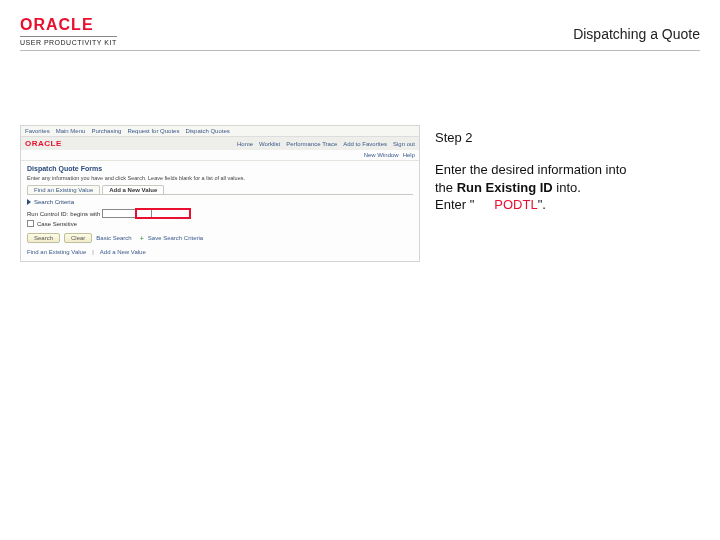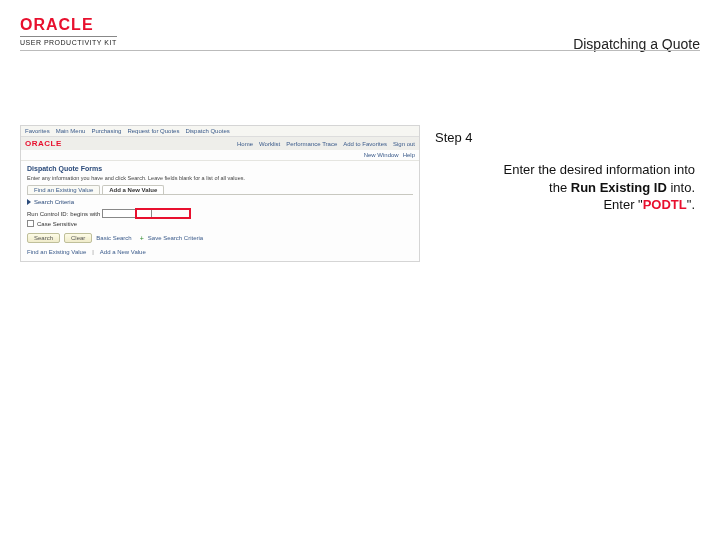--- a/index.html
+++ b/index.html
@@ -1,21 +1,21 @@
 <!DOCTYPE html>
 <html><head>
 <meta charset="utf-8">
 <style>
   * { box-sizing: border-box; margin: 0; padding: 0; }
   body { font-family: Arial, Helvetica, sans-serif; width:720px; height:540px; background:#fff; position:relative; }
   .header { position:absolute; top:16px; left:20px; right:20px; display:flex; justify-content:space-between; align-items:flex-start; }
   .brand { display:flex; flex-direction:column; }
   .brand-main { color:#e8102e; font-weight:bold; font-size:16px; letter-spacing:1px; font-family:Arial,sans-serif; }
   .brand-sub { color:#222; font-size:7px; letter-spacing:0.5px; border-top:1px solid #888; padding-top:2px; margin-top:2px; }
-  .page-title { color:#222; font-size:14px; margin-top:20px; }
+  .page-title { color:#222; font-size:14px; margin-top:10px; }
   hr.header-rule { position:absolute; top:50px; left:20px; width:680px; border:none; border-top:1px solid #bbb; }
 
   .screenshot { position:absolute; top:125px; left:20px; width:400px; border:1px solid #d5d5d5; background:#fdfdfd; font-size:6px; color:#333; }
   .ss-top { display:flex; justify-content:space-between; align-items:center; background:#f6f6f2; border-bottom:1px solid #ddd; padding:2px 4px; }
   .ss-bc { display:flex; gap:6px; }
   .ss-bc span { color:#3a5a8a; }
   .ss-env { color:#555; }
   .ss-second { display:flex; justify-content:space-between; align-items:center; background:#eeeeea; padding:2px 4px; }
   .ss-logo { color:#e8102e; font-weight:bold; font-size:8px; letter-spacing:0.5px; }
   .ss-links { display:flex; gap:6px; }
@@ -39,22 +39,22 @@
   .chk { width:7px; height:7px; border:1px solid #888; background:#fff; }
   .btn-row { display:flex; align-items:center; gap:4px; margin-bottom:6px; }
   .btn { border:1px solid #bfbf9a; background:linear-gradient(#fdfbe6,#f0eccb); color:#555; font-size:6px; padding:1px 6px; border-radius:2px; }
   .plus { color:#2a8a2a; font-size:7px; margin-left:4px; }
   .addlink { color:#3a5a8a; font-size:6px; }
   .footer-links { font-size:6px; color:#3a5a8a; display:flex; gap:6px; }
   .footer-links .sep { color:#888; }
 
   .instructions { position:absolute; top:130px; left:435px; width:260px; }
   .step { font-size:13px; color:#111; margin-bottom:16px; }
-  .instr-body { font-size:13px; color:#111; line-height:1.35;text-align:right; }
-  .emph { color:#e8102e; font-weight:bold; }
+  .instr-body { font-size:13px; color:#111; line-height:1.35; }
+  .emph { color:#e8102e; font-weight:normal;margin-left:20px; }
 </style>
 </head>
 <body>
 
 <div class="header">
   <div class="brand">
     <span class="brand-main">ORACLE</span>
     <span class="brand-sub">USER PRODUCTIVITY KIT</span>
   </div>
   <div class="page-title">Dispatching a Quote</div>
@@ -116,19 +116,19 @@
     </div>
     <div class="footer-links">
       <span>Find an Existing Value</span>
       <span class="sep">|</span>
       <span>Add a New Value</span>
     </div>
   </div>
 </div>
 
 <div class="instructions">
-  <div class="step">Step 4</div>
+  <div class="step">Step 2</div>
   <div class="instr-body">
     <span>Enter the desired information into</span><br>
     <span>the </span><b>Run Existing ID</b><span> into.</span><br>
     <span>Enter "</span><b class="emph">PODTL</b><span>".</span>
   </div>
 </div>
 
 </body></html>

